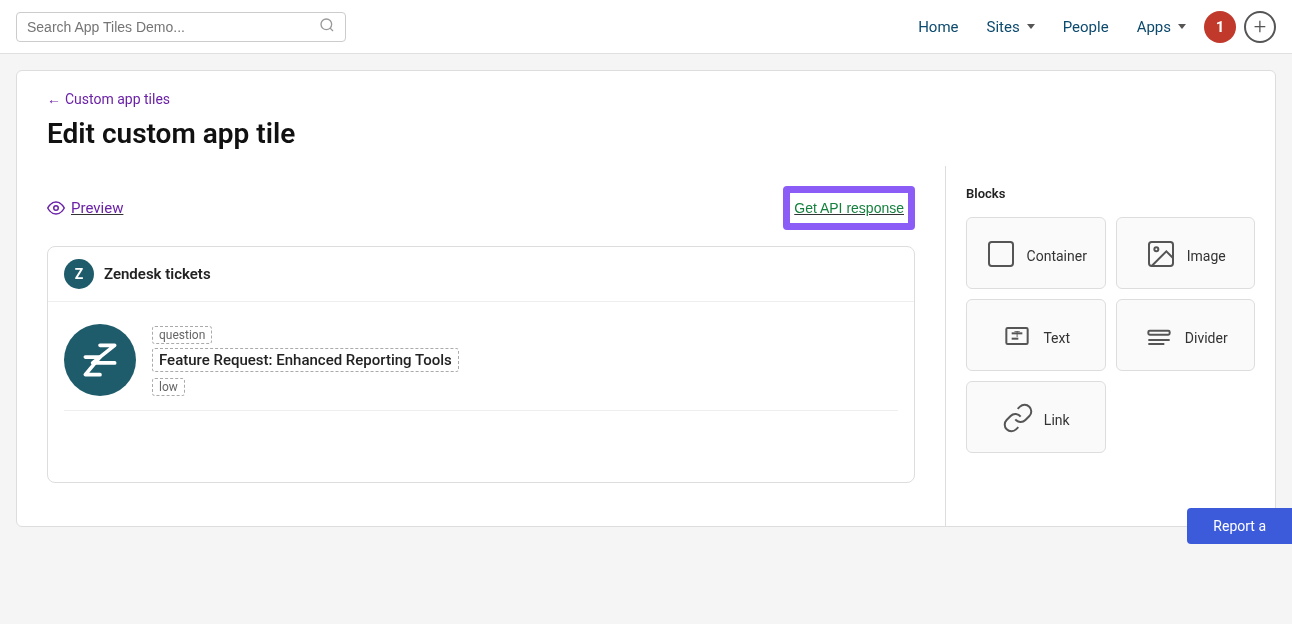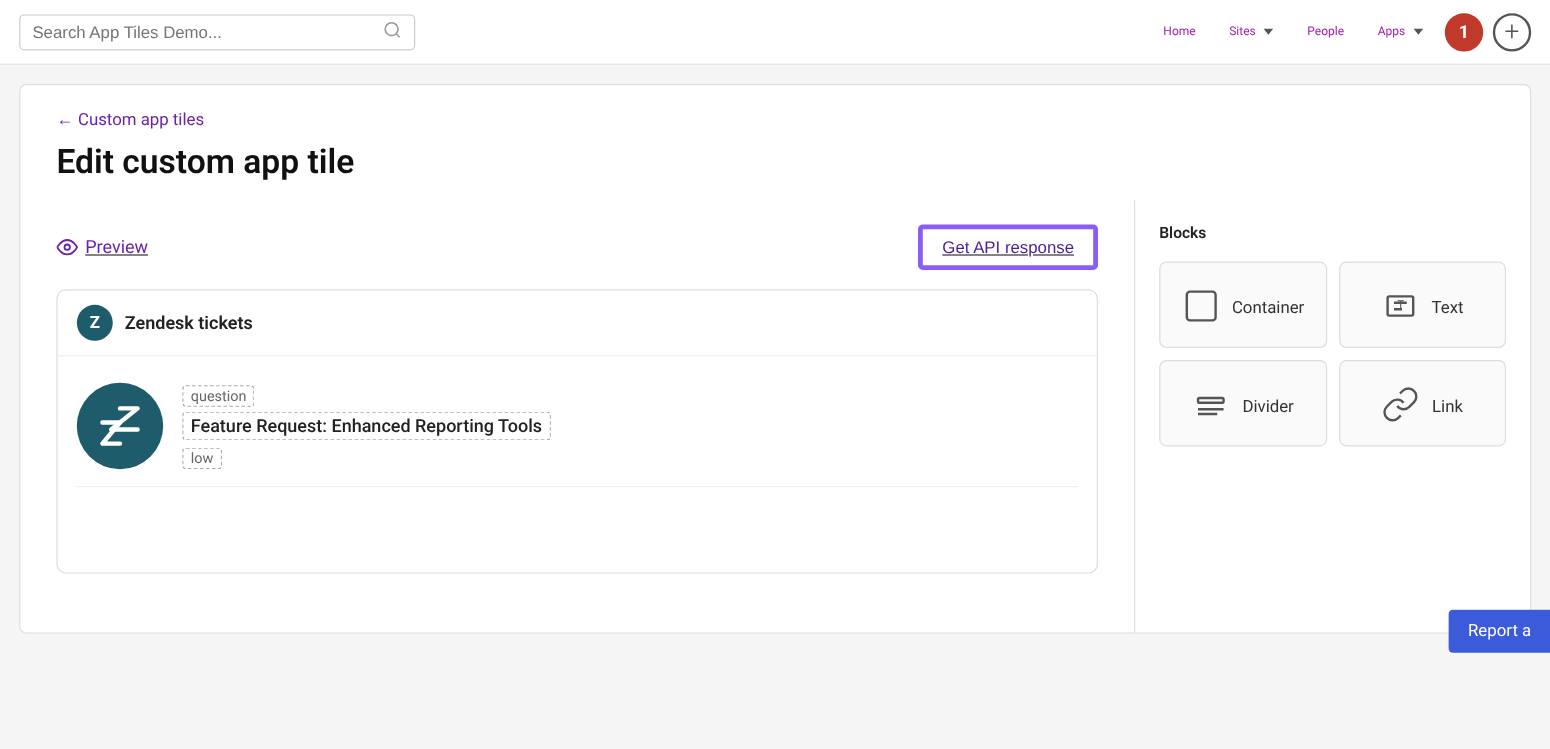--- a/index.html
+++ b/index.html
@@ -34,22 +34,22 @@
     .nav-links {
       display: flex;
       align-items: center;
       margin-left: auto;
       gap: 8px;
     }
     .nav-link {
       display: flex;
       align-items: center;
       padding: 6px 10px;
-      font-size: 10px;
-      color: #a21caf;
+      font-size: 15px;
+      color: #0c4a6e;
       cursor: pointer;
       border-radius: 4px;
       gap: 3px;
       text-decoration: none;
     }
     .nav-avatar {
       width: 32px; height: 32px;
       border-radius: 50%;
       background: #c0392b;
       color: #fff;
@@ -154,27 +154,27 @@
     }
     .preview-btn {
       display: flex;
       align-items: center;
       gap: 6px;
       color: #6b21a8;
       font-size: 15px;
       cursor: pointer;
     }
     .get-api-btn {
-      border: 4px solid #8b5cf6;
+      border: 7px solid #8b5cf6;
       background: #fff;
-      padding: 7px 16px;
+      padding: 7px 4px;
       border-radius: 4px;
       font-size: 14px;
       cursor: pointer;
-      color: #4c1d95;
+      color: #15803d;
     }
 
     
     .zendesk-card {
       border: 1px solid #ddd;
       border-radius: 8px;
       overflow: hidden;
     }
     .zendesk-card-header {
       display: flex;
@@ -283,21 +283,21 @@
     }
 
     
     .report-btn {
       position: fixed;
       right: 0;
       bottom: 80px;
       background: #3b5bdb;
       color: #fff;
       font-size: 14px;
-      padding: 10px 16px;
+      padding: 10px 26px;
       border-radius: 4px 0 0 4px;
       cursor: pointer;
       writing-mode: horizontal-tb;
       white-space: nowrap;
     }
 
     
     .chevron-down::after {
       content: '';
       display: inline-block;
@@ -387,20 +387,30 @@
 
         <div class="block-item">
           <span>
             <svg width="32" height="32" viewBox="0 0 24 24" fill="none" stroke="#555" stroke-width="1.5">
               <rect x="3" y="3" width="18" height="18" rx="2"></rect>
             </svg>
           </span>
           <span class="block-label">Container</span>
         </div>
 
+        <div class="block-item">
+          <span>
+            <svg width="32" height="32" viewBox="0 0 24 24" fill="none" stroke="#555" stroke-width="1.5">
+              <rect x="3" y="3" width="18" height="18" rx="2"></rect>
+              <circle cx="8.5" cy="8.5" r="1.5"></circle>
+              <polyline points="21 15 16 10 5 21"></polyline>
+            </svg>
+          </span>
+          <span class="block-label">Image</span>
+        </div>
 
         <div class="block-item">
           <span>
             <svg width="32" height="32" viewBox="0 0 24 24" fill="none" stroke="#555" stroke-width="1.5">
               <rect x="4" y="6" width="16" height="12" rx="1"></rect>
               <line x1="8" y1="10" x2="16" y2="10"></line>
               <line x1="8" y1="14" x2="13" y2="14"></line>
               <text x="10" y="13" font-size="7" fill="#555" stroke="none" font-family="sans-serif">T</text>
             </svg>
           </span>

